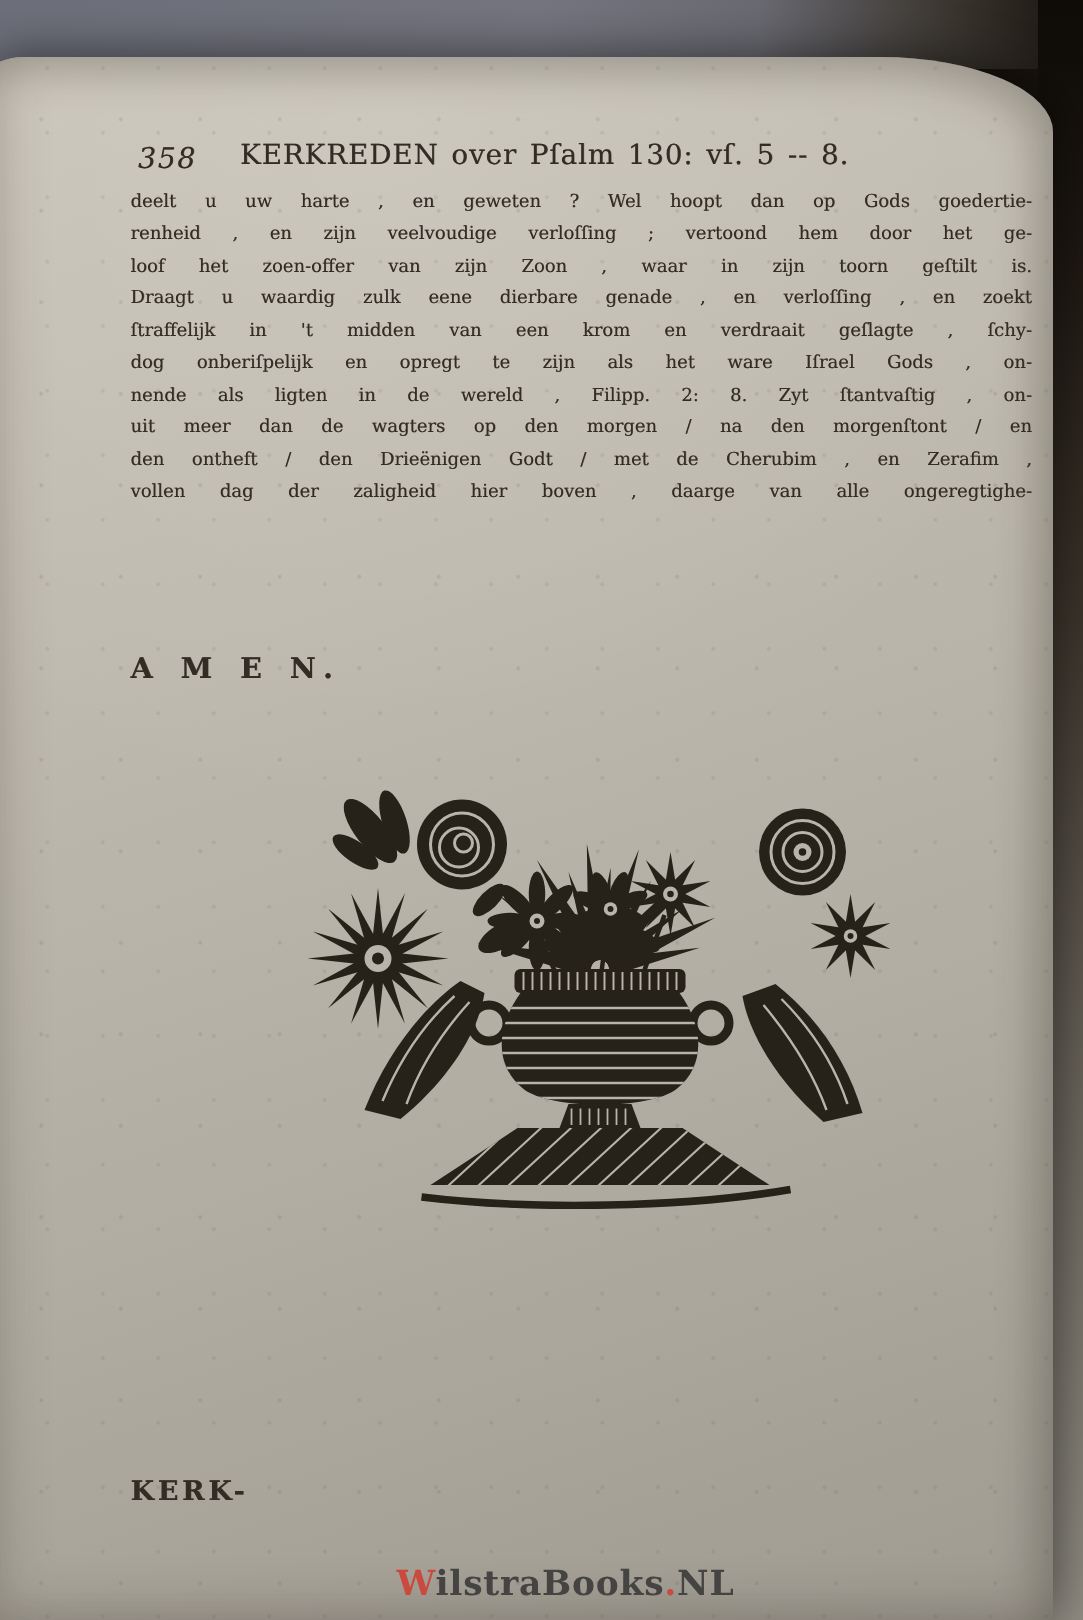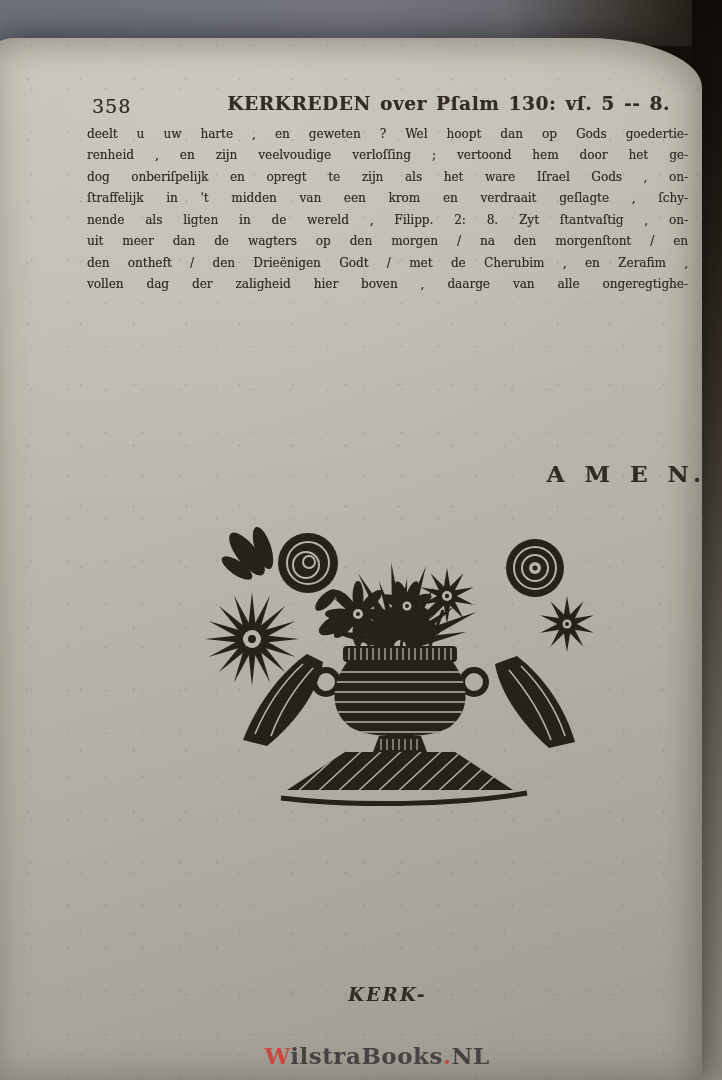--- a/index.html
+++ b/index.html
@@ -33,46 +33,45 @@
       radial-gradient(rgba(92,82,66,0.14) 1px, transparent 1.4px),
       radial-gradient(rgba(70,62,50,0.10) 1px, transparent 1.3px);
     background-size:53px 61px, 37px 43px;
     background-position:7px 11px, 19px 29px;
     border-top-right-radius:115px 50px;
   }
   .content{position:absolute;inset:0;z-index:3;color:#322c24;}
   .page-number{
     position:absolute;left:92px;top:95px;font-size:19px;letter-spacing:1px;
     text-shadow:0.3px 0.3px 0.4px rgba(40,34,26,0.55);
+    font-style:italic;
   }
   .running-title{
-    position:absolute;left:160px;top:93px;width:510px;text-align:right;
+    position:absolute;left:160px;top:93px;width:510px;text-align:left;
     font-size:18.5px;letter-spacing:0.6px;word-spacing:2px;white-space:nowrap;
     text-shadow:0.3px 0.3px 0.4px rgba(40,34,26,0.55);
-    font-weight:bold;
   }
   .body-text{
     position:absolute;left:87px;top:124px;width:601px;
     font-size:12px;line-height:21.45px;
     text-shadow:0.25px 0.25px 0.35px rgba(40,34,26,0.5);
   }
   .body-text .line{
     text-align:justify;text-align-last:justify;height:21.45px;white-space:nowrap;
   }
   .amen{
-    position:absolute;left:87px;top:460px;width:620px;text-align:right;
-    font-size:23px;font-weight:bold;letter-spacing:6px;
+    position:absolute;left:87px;top:435px;width:620px;text-align:left;
+    font-size:19px;font-weight:bold;letter-spacing:6px;
     text-shadow:0.3px 0.3px 0.4px rgba(40,34,26,0.55);
   }
   .woodcut{position:absolute;left:195px;top:506px;width:400px;height:300px;}
   .catchword{
-    position:absolute;left:87px;top:984px;width:601px;text-align:center;
+    position:absolute;left:87px;top:984px;width:601px;text-align:left;
     font-size:18px;letter-spacing:2.5px;font-weight:bold;
     text-shadow:0.3px 0.3px 0.4px rgba(40,34,26,0.55);
-    font-style:italic;
   }
   .watermark{
     position:absolute;left:0;top:1042px;width:722px;text-align:center;
     transform:translateX(16px);
     font-size:23px;font-weight:bold;color:#454442;letter-spacing:0.5px;
   }
   .watermark .accent{color:#cb4a3f;}
 </style>
 </head>
 <body>
@@ -82,22 +81,24 @@
 <div class="page"></div>
 
 <div class="content">
 
   <div class="page-number">358</div>
   <div class="running-title">KERKREDEN over Pſalm 130: vſ. 5 -- 8.</div>
 
   <div class="body-text">
     <div class="line">deelt u uw harte , en geweten ? Wel hoopt dan op Gods goedertie-</div>
     <div class="line">renheid , en zijn veelvoudige verloſſing ; vertoond hem door het ge-</div>
+    <div class="line">loof het zoen-offer van zijn Zoon , waar in zijn toorn geſtilt is.</div>
+    <div class="line">Draagt u waardig zulk eene dierbare genade , en verloſſing , en zoekt</div>
+    <div class="line">ſtraffelijk in 't midden van een krom en verdraait geſlagte , ſchy-</div>
     <div class="line">dog onberiſpelijk en opregt te zijn als het ware Iſrael Gods , on-</div>
-    <div class="line">ſtraffelijk in 't midden van een krom en verdraait geſlagte , ſchy-</div>
     <div class="line">nende als ligten in de wereld , Filipp. 2: 8. Zyt ſtantvaſtig , on-</div>
     <div class="line">uit meer dan de wagters op den morgen / na den morgenſtont / en</div>
     <div class="line">den ontheft / den Drieënigen Godt / met de Cherubim , en Zerafim ,</div>
     <div class="line">vollen dag der zaligheid hier boven , daarge van alle ongeregtighe-</div>
   </div>
 
   <div class="amen">A M E N.</div>
 
   <svg class="woodcut" viewBox="0 0 400 300" xmlns="http://www.w3.org/2000/svg">
     <defs>

